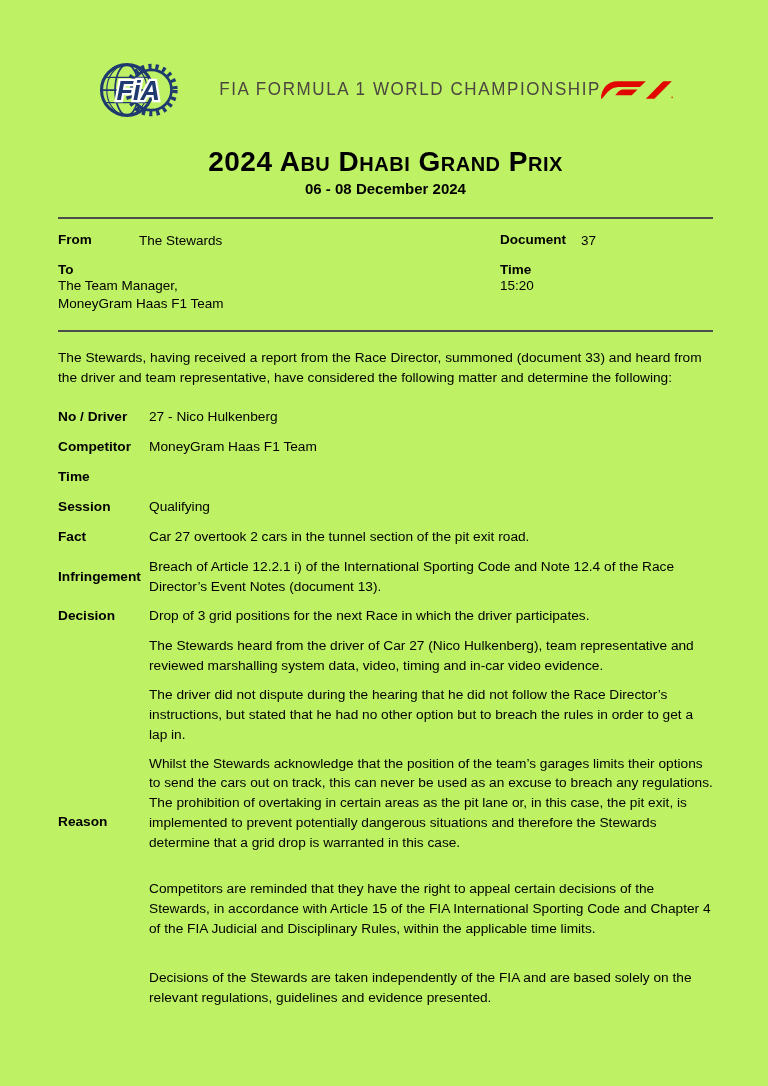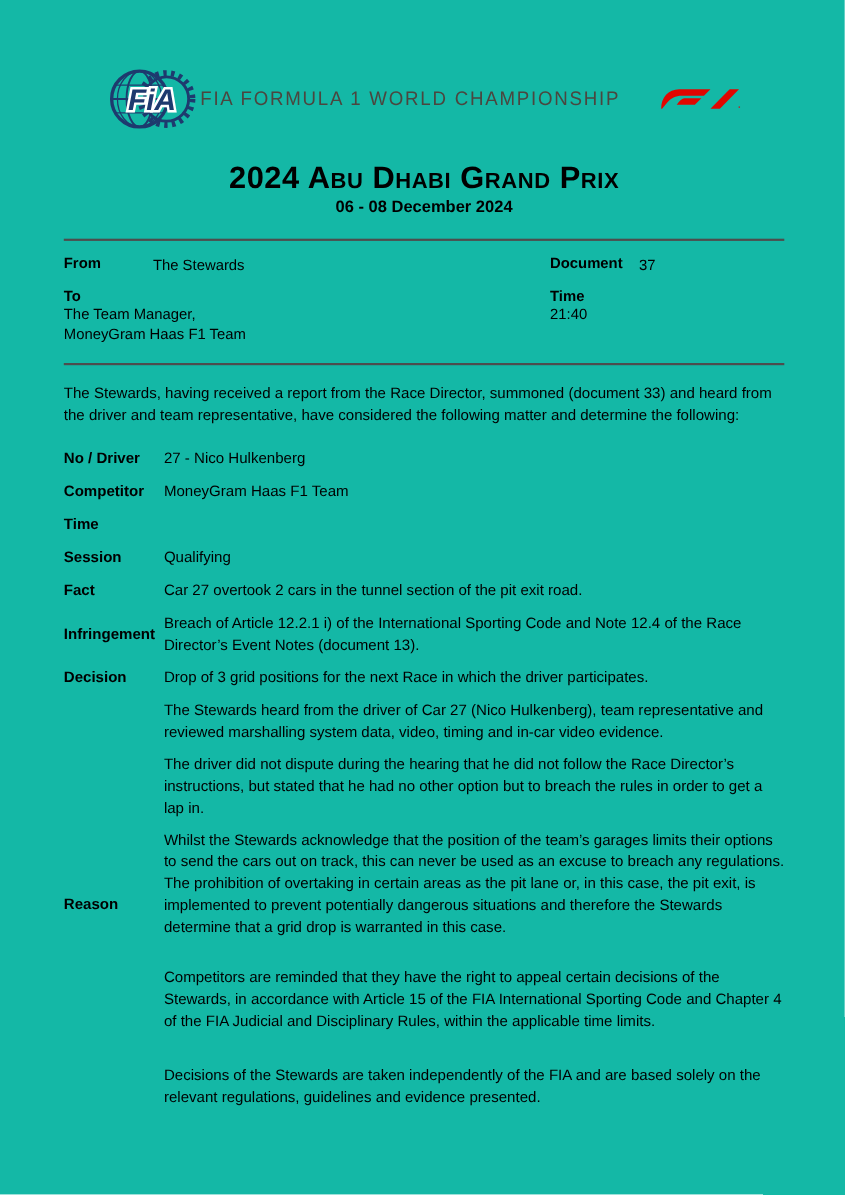--- a/index.html
+++ b/index.html
@@ -1,27 +1,27 @@
 <!DOCTYPE html>
 <html><head>
 <meta charset="utf-8">
 <style>
   * { margin:0; padding:0; box-sizing:border-box; }
   html,body { background:#ffffff; }
   body { font-family:"Liberation Sans", sans-serif; color:#000; }
   .page {
-    position:relative; width:768px; height:1086px; background:#14b8a6;
+    position:relative; width:768px; height:1086px; background:#bef264;
     overflow:hidden;
   }
   .content { padding:56px 55px 0 58px; }
 
   
   .header-row { display:flex; align-items:center; padding:0 10px 0 40px; }
   .fia-logo { width:84px; height:68px; flex:0 0 auto; }
-  .championship { flex:1 1 auto; text-align:left; font-size:17px;
+  .championship { flex:1 1 auto; text-align:right; font-size:17px;
     letter-spacing:1.6px; color:#4b463f; font-weight:400;
     transform:scaleY(1.05); }
   .f1-logo { width:72px; height:32px; flex:0 0 auto; margin-right:30px; }
 
   .event-title { text-align:center; margin-top:22px; font-size:28px;
     font-weight:bold; font-variant:small-caps; letter-spacing:0.5px; }
   .event-dates { text-align:center; margin-top:2px; font-size:15px; font-weight:bold; }
 
   
   .meta { display:flex; margin-top:20px; border-top:2px solid #4d4d4d;
@@ -99,21 +99,21 @@
           </div>
         </div>
       </div>
       <div class="meta-right">
         <div class="meta-row">
           <div class="meta-label">Document</div>
           <div class="meta-value">37</div>
         </div>
         <div class="meta-row">
           <div class="meta-label">Time</div>
-          <div class="meta-value">21:40</div>
+          <div class="meta-value">15:20</div>
         </div>
       </div>
     </div>
 
     <p class="intro">The Stewards, having received a report from the Race Director, summoned (document 33) and heard from the driver and team representative, have considered the following matter and determine the following:</p>
 
     <div class="fields">
 
       <div class="field-row">
         <div class="field-label">No / Driver</div>

